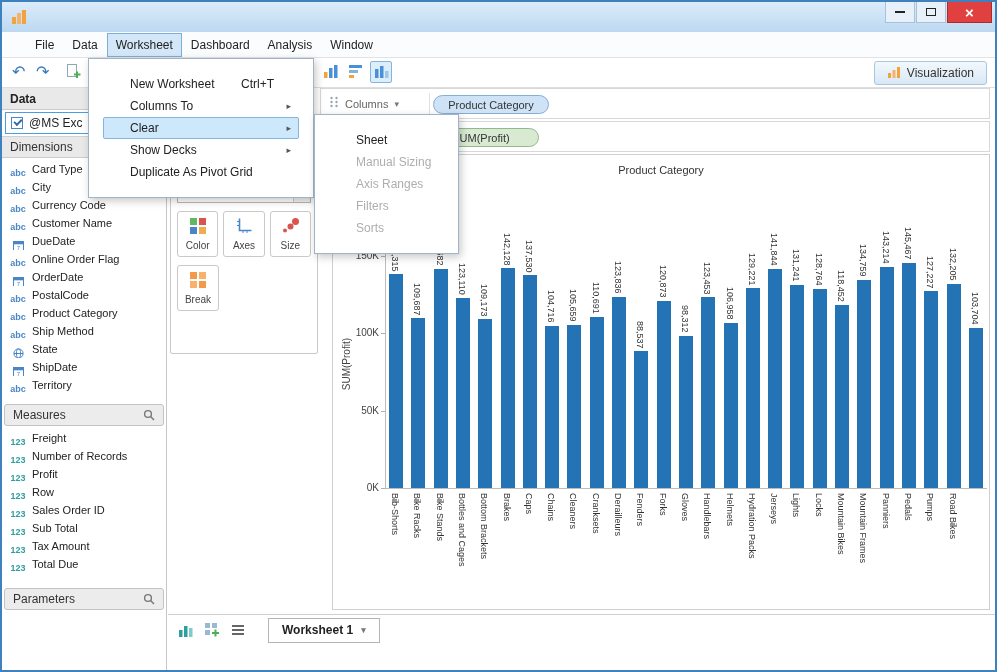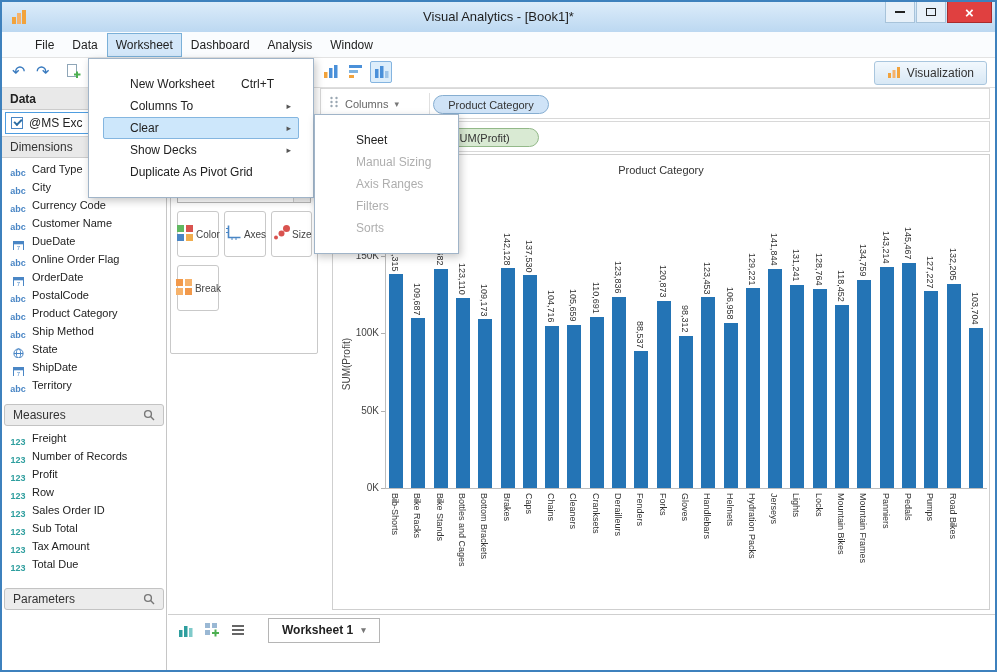--- a/index.html
+++ b/index.html
@@ -38,21 +38,21 @@
 .field-row{height:18px;display:flex;align-items:center;gap:4px;padding-left:6px;font-size:11px;color:#222;cursor:default;white-space:nowrap;overflow:hidden;}
 .field-icon{width:20px;display:flex;justify-content:center;align-items:center;flex:0 0 auto;margin-top:8px;}
 .ic-abc{color:#4a86c5;font-size:9px;font-weight:bold;}
 .ic-123{color:#2e9e9e;font-size:9px;font-weight:bold;}
 
 .deck-card{position:absolute;left:168px;top:172px;width:148px;height:180px;background:#fff;border:1px solid #c9c9c9;border-radius:2px;}
 .deck-header{height:24px;background:#efefef;border-bottom:1px solid #d5d5d5;display:flex;align-items:center;padding:0 8px;font-size:12px;color:#333;}
 .deck-select{margin:6px;height:22px;border:1px solid #b9b9b9;display:flex;align-items:center;gap:5px;padding-left:5px;font-size:12px;background:#fff;cursor:pointer;}
 .deck-select-caret{margin-left:auto;width:17px;height:100%;border-left:1px solid #cfcfcf;display:flex;align-items:center;justify-content:center;font-size:9px;color:#555;background:#f3f3f3;}
 .deck-btn-row{display:flex;gap:5px;margin:8px 6px 0;}
-.deck-btn{width:42px;height:46px;border:1px solid #c9c9c9;border-radius:3px;background:#fff;display:flex;flex-direction:row;align-items:center;justify-content:center;gap:2px;cursor:pointer;}
+.deck-btn{width:42px;height:46px;border:1px solid #c9c9c9;border-radius:3px;background:#fff;display:flex;flex-direction:column;align-items:center;justify-content:center;gap:2px;cursor:pointer;}
 .deck-lbl{font-size:10px;color:#444;}
 
 .shelf{position:absolute;left:318px;width:670px;height:31px;background:#fff;border:1px solid #d8d8d8;display:flex;align-items:center;gap:6px;padding:0 8px;}
 .shelf-label{font-size:11px;color:#666;}
 .caret{font-size:9px;color:#777;}
 .shelf-sep{position:absolute;left:108px;top:4px;bottom:4px;width:1px;background:#e0e0e0;}
 .pill{position:absolute;top:6px;height:19px;width:116px;border-radius:10px;display:flex;align-items:center;justify-content:center;font-size:11px;color:#333;cursor:pointer;}
 .pill-blue{background:#cfe3f7;border:1px solid #86aed1;}
 .pill-green{background:#d9ead3;border:1px solid #93b989;}
 
@@ -87,21 +87,20 @@
 <div class="window">
 
   <div class="titlebar">
     <span class="app-icon">
       <svg width="18" height="18">
           <rect x="2" y="9" width="4" height="7" fill="#f2a33c"></rect>
           <rect x="7" y="5" width="4" height="11" fill="#f6b26b"></rect>
           <rect x="12" y="2" width="4" height="14" fill="#f2a33c"></rect>
         </svg>
     </span>
-    <span class="title">Visual Analytics - [Book1]*</span>
     <div class="win-controls">
       <div class="win-btn">
           <span class="glyph-min"></span>
         </div>
       <div class="win-btn">
           <span class="glyph-max"></span>
         </div>
       <div class="win-btn close">
           <span class="glyph-close">×</span>
         </div>

